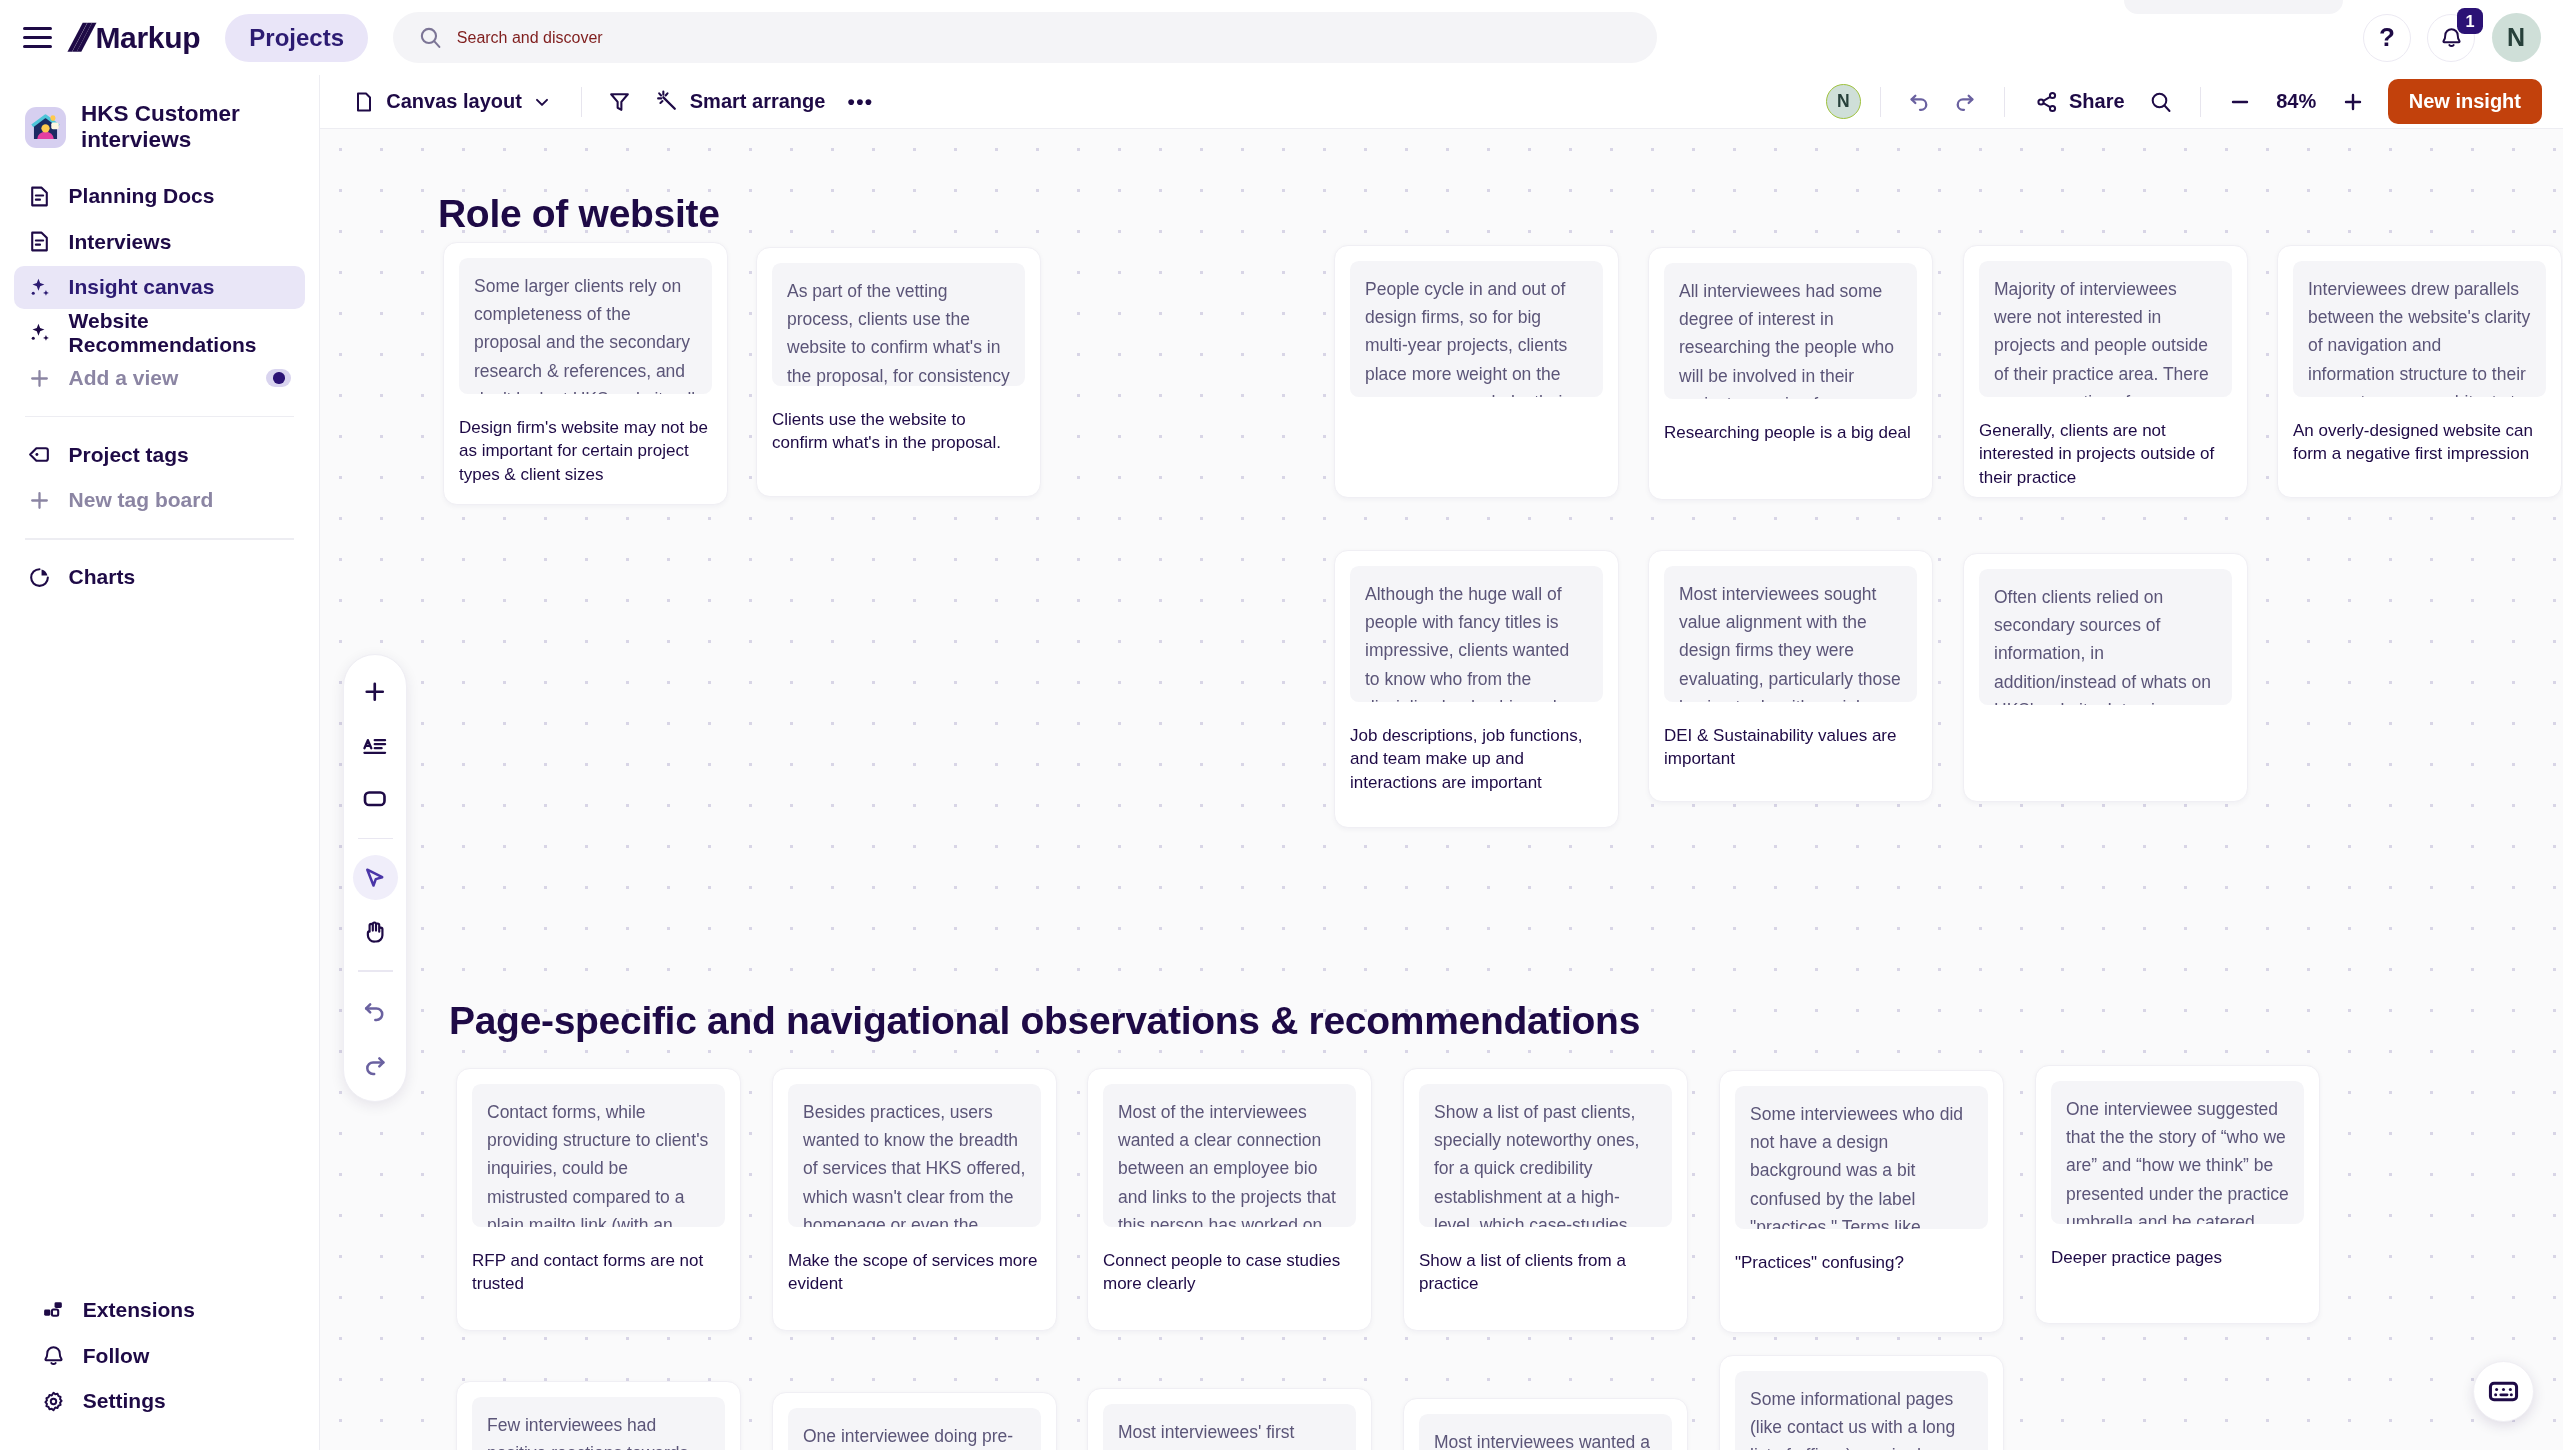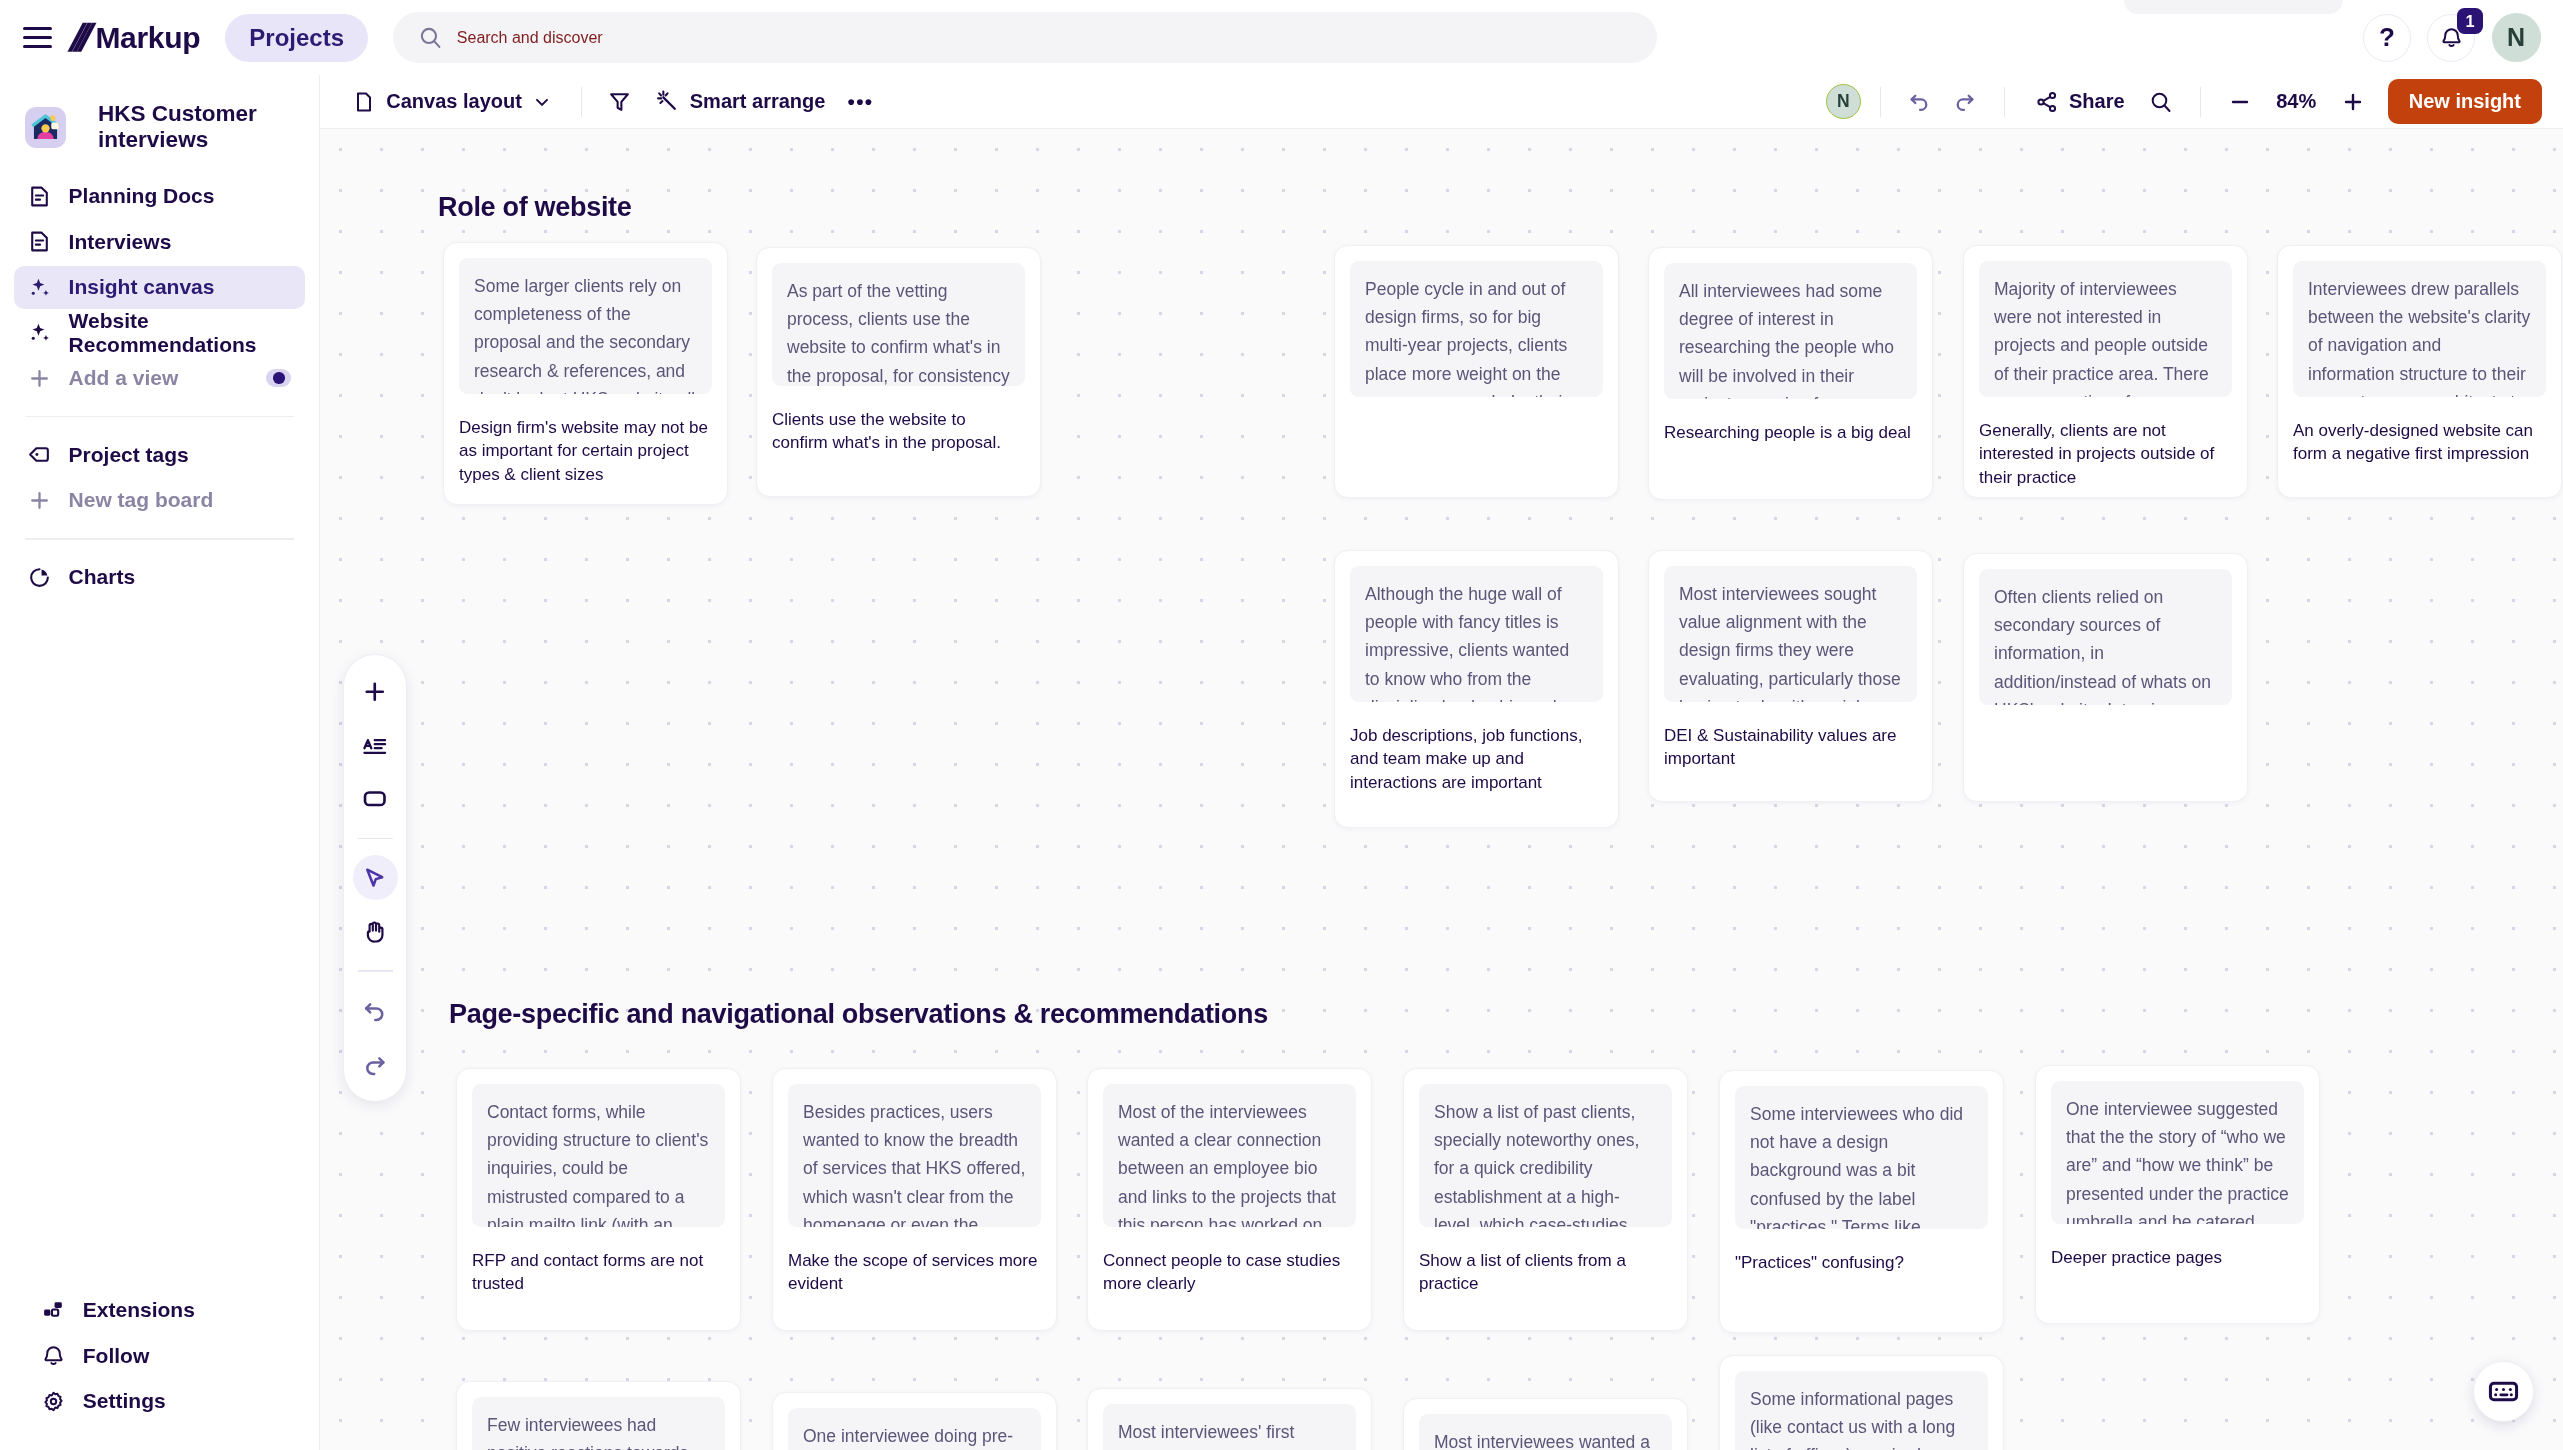--- a/index.html
+++ b/index.html
@@ -47,21 +47,21 @@
     width: 49px; height:49px; border-radius:50%; background:#cfdfd8; color:#27403a;
     display:flex; align-items:center; justify-content:center; font-size:25px; font-weight:700; cursor:pointer;
   }
 
   
   .sidebar {
     position:absolute; top:75px; left:0; width: 320px; height: 1375px;
     background:#ffffff; border-right: 1.3px solid #ededf2;
     padding: 15px 13.8px 0 13.8px; z-index: 30;
   }
-  .proj-head { display:flex; align-items:center; gap:32px; padding: 11.3px 11.3px; margin-bottom: 10px; cursor:pointer; }
+  .proj-head { display:flex; align-items:center; gap:15px; padding: 11.3px 11.3px; margin-bottom: 10px; cursor:pointer; }
   .proj-icon {
     width: 41px; height:41px; border-radius:11.3px; background:#d6cff0;
     display:flex; align-items:center; justify-content:center; position:relative; overflow:hidden; flex:none;
   }
   .proj-title { font-size: 22.5px; font-weight:700; color:#1e0a46; }
   .nav-item {
     display:flex; align-items:center; gap:16.3px; height:43px; padding: 0 12.5px;
     border-radius: 10px; cursor:pointer; font-size:21px; font-weight:600; color:#1e0a46; margin-bottom:2.5px;
     position:relative;
   }
@@ -93,21 +93,21 @@
 
   
   .canvas {
     position:absolute; top:129px; left:320px; width:2243px; height:1322px;
     background-color:#fafafb;
     background-image: radial-gradient(#d8d5e6 1.9px, transparent 1.9px);
     background-size: 41px 41px;
     overflow:hidden;
   }
   .section-title {
-    position:absolute; font-size:27px; font-weight:800; color:#1e0a46; letter-spacing:-0.3px; white-space:nowrap;text-align:center;
+    position:absolute; font-size:39px; font-weight:800; color:#1e0a46; letter-spacing:-0.3px; white-space:nowrap;text-align:center;
   }
   .card {
     position:absolute; background:#ffffff; border:1.3px solid #f0eff4; border-radius:13.8px;
     box-shadow: 0 1.3px 5px rgba(30,10,70,.04);
     padding: 15px; cursor:pointer;
   }
   .card-quote {
     background:#f5f5f8; border-radius:8.8px; padding: 13.8px 15px;
     font-size:17.5px; line-height:1.62; color:#5b5578; overflow:hidden;
   }

